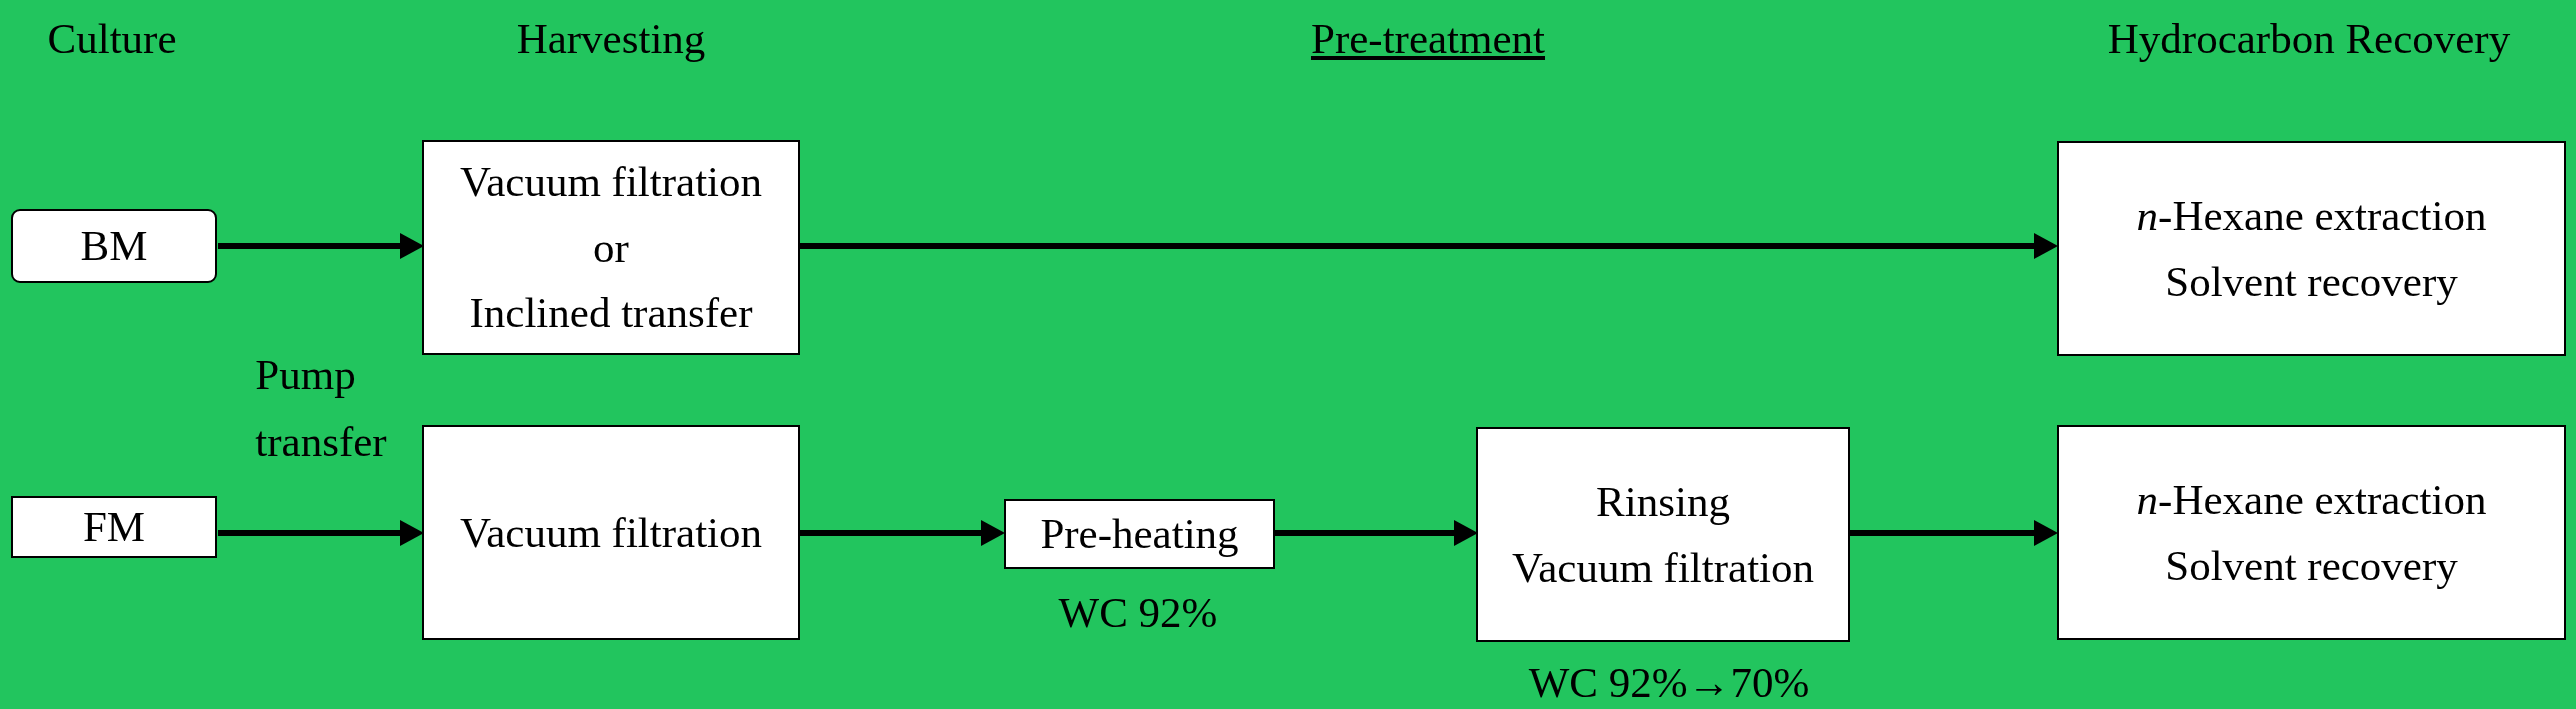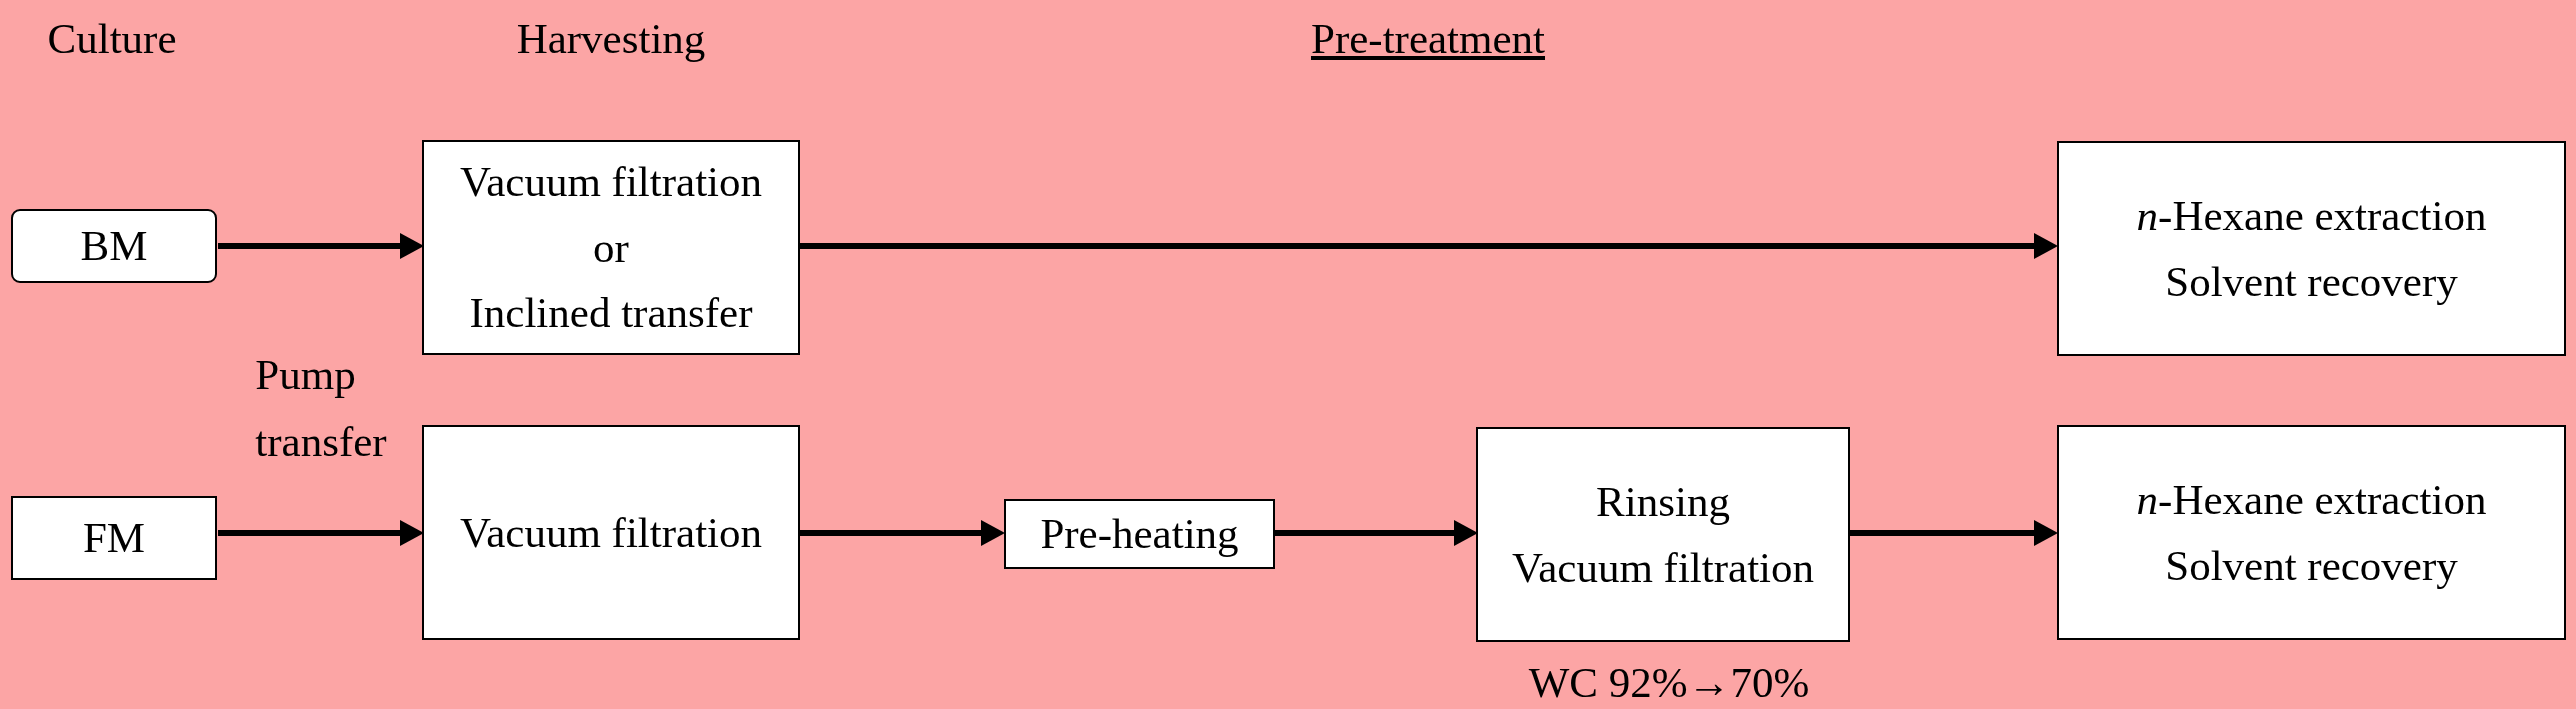--- a/index.html
+++ b/index.html
@@ -4,21 +4,21 @@
 <style>
   html, body {
     margin: 0;
     padding: 0;
     background: #ffffff;
   }
   .canvas {
     position: relative;
     width: 2576px;
     height: 709px;
-    background: #fca5a5;
+    background: #22c55e;
     font-family: "Liberation Serif", "DejaVu Serif", serif;
     color: #000000;
     overflow: hidden;
   }
   .col-header {
     position: absolute;
     transform: translateX(-50%);
     font-size: 43px;
     line-height: 1.1;
     white-space: nowrap;
@@ -70,25 +70,26 @@
   i { font-style: italic; }
 </style>
 </head>
 <body>
 
 <div class="canvas">
 
   <div class="col-header" style="left:112px; top:15.3px;">Culture</div>
   <div class="col-header" style="left:611px; top:15.3px;">Harvesting</div>
   <div class="col-header" style="left:1428px; top:15.3px;text-decoration:underline;">Pre-treatment</div>
+  <div class="col-header" style="left:2309px; top:15.3px;">Hydrocarbon Recovery</div>
 
   <div class="flow-box" style="left:11px; top:209px; width:206px; height:74px;border-radius:9px;">
     <div class="line">BM</div>
   </div>
-  <div class="flow-box" style="left:11px; top:496px; width:206px; height:84px;justify-content:center;">
+  <div class="flow-box" style="left:11px; top:496px; width:206px; height:62px;justify-content:center;">
     <div class="line">FM</div>
   </div>
 
   <div class="flow-box" style="left:422px; top:140px; width:378px; height:215px;">
     <div class="line">Vacuum filtration</div>
     <div class="line">or</div>
     <div class="line">Inclined transfer</div>
   </div>
   <div class="flow-box" style="left:422px; top:425px; width:378px; height:215px;">
     <div class="line">Vacuum filtration</div>
@@ -112,20 +113,21 @@
     <div class="line">
       <i>n</i><span>-Hexane extraction</span>
     </div>
     <div class="line">Solvent recovery</div>
   </div>
 
   <div class="annot" style="left:321px; top:342px;">
     <div>Pump</div>
     <div>transfer</div>
   </div>
+  <div class="annot" style="left:1138px; top:580px;">WC 92%</div>
   <div class="annot" style="left:1669px; top:650px;">WC 92%→70%</div>
 
   <div class="arrow" style="left:218px; top:229px; width:206px;">
     <div class="shaft"></div>
     <div class="head"></div>
   </div>
   <div class="arrow" style="left:798px; top:229px; width:1260px;">
     <div class="shaft"></div>
     <div class="head"></div>
   </div>

